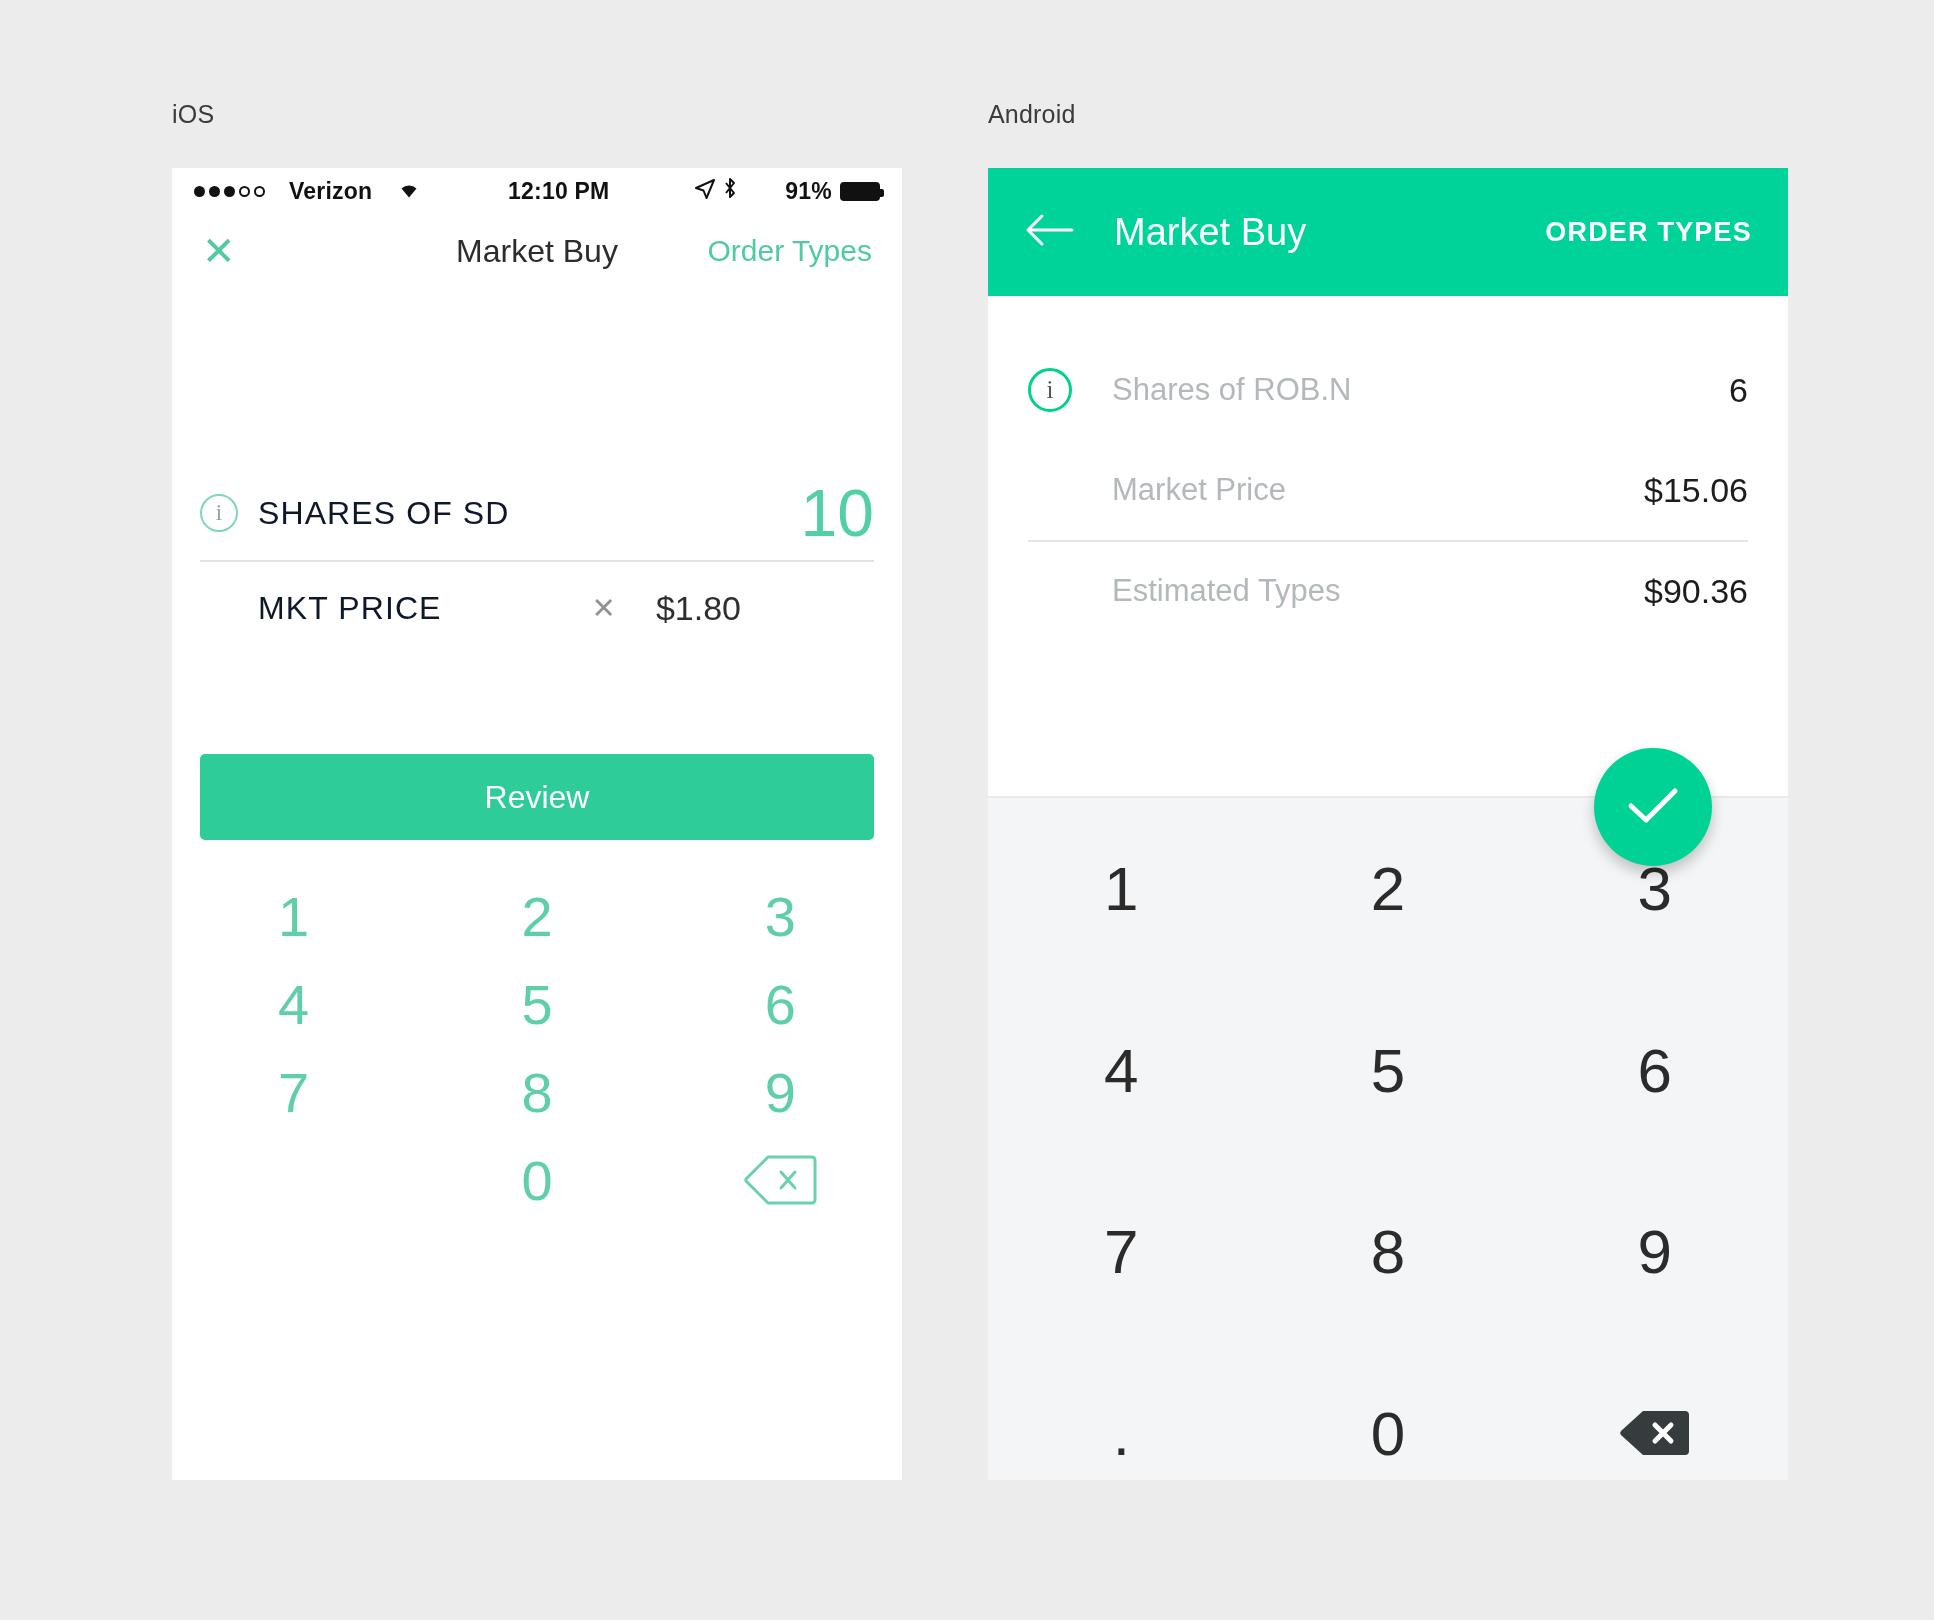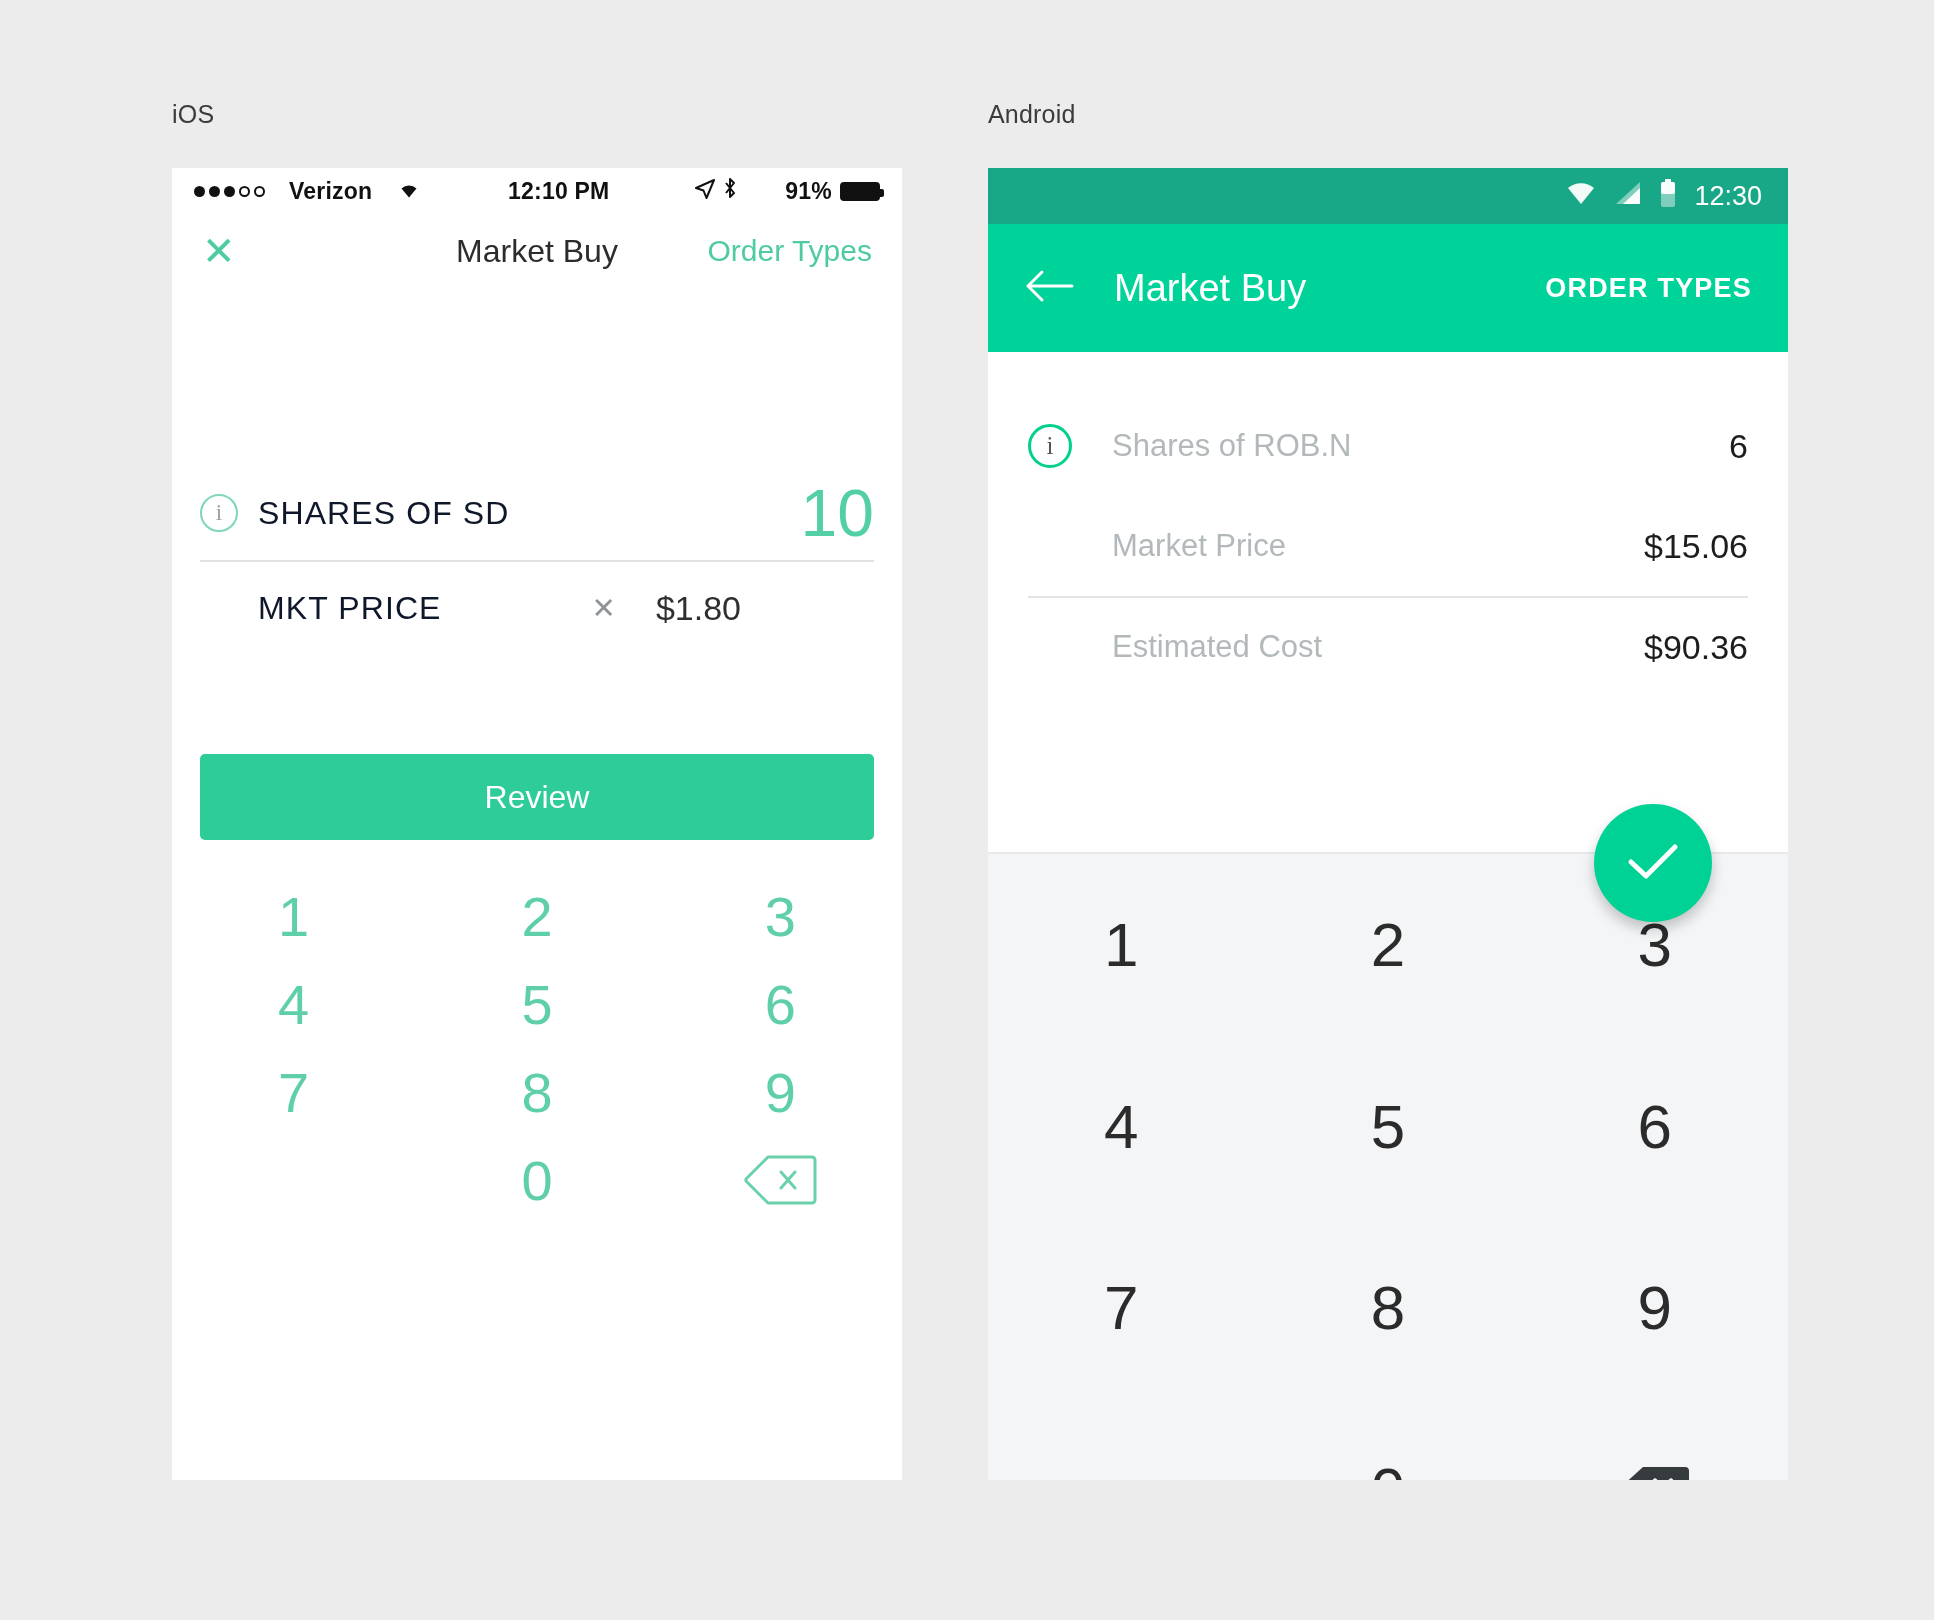--- a/index.html
+++ b/index.html
@@ -272,41 +272,20 @@
         <svg width="74" height="52" viewBox="0 0 74 52">
           <path d="M25 3 H69 a3 3 0 0 1 3 3 V46 a3 3 0 0 1 -3 3 H25 L3 27 a3 3 0 0 1 0 -2 Z" fill="none" stroke="#6ad1ab" stroke-width="3" stroke-linejoin="round"></path>
           <path d="M38 18 L52 34 M52 18 L38 34" stroke="#6ad1ab" stroke-width="3" stroke-linecap="round"></path>
         </svg>
       </button>
     </div>
   </div>
 
   <div class="android-phone">
 
-    <div class="and-statusbar">
-      <span>
-        <svg width="30" height="26" viewBox="0 0 30 26">
-          <path d="M15 24 L2 8 A20 20 0 0 1 28 8 Z" fill="#ffffff" opacity=".95"></path>
-        </svg>
-      </span>
-      <span>
-        <svg width="30" height="26" viewBox="0 0 30 26">
-          <path d="M28 2 L28 24 L4 24 Z" fill="#ffffff" opacity=".45"></path>
-          <path d="M28 8 L28 24 L11 24 Z" fill="#ffffff" opacity=".95"></path>
-        </svg>
-      </span>
-      <span>
-        <svg width="20" height="30" viewBox="0 0 20 30">
-          <rect x="7" y="1" width="6" height="3" fill="#ffffff" opacity=".95"></rect>
-          <rect x="3" y="4" width="14" height="25" rx="2" fill="#ffffff" opacity=".45"></rect>
-          <rect x="3" y="4" width="14" height="12" rx="2" fill="#ffffff" opacity=".95"></rect>
-        </svg>
-      </span>
-      <span>12:30</span>
-    </div>
 
     <div class="and-appbar">
       <button class="and-back">
         <svg width="50" height="34" viewBox="0 0 50 34">
           <path d="M48 17 H4 M18 3 L4 17 L18 31" fill="none" stroke="#ffffff" stroke-width="3" stroke-linecap="round" stroke-linejoin="round"></path>
         </svg>
       </button>
       <div class="and-title">Market Buy</div>
       <button class="and-ordertypes">ORDER TYPES</button>
     </div>
@@ -318,21 +297,21 @@
         <span class="and-label">Shares of ROB.N</span>
         <span class="and-value">6</span>
       </div>
 
       <div class="and-row">
         <span class="and-label pad">Market Price</span>
         <span class="and-value">$15.06</span>
       </div>
 
       <div class="and-row divided">
-        <span class="and-label pad">Estimated Cost</span>
+        <span class="and-label pad">Estimated Types</span>
         <span class="and-value">$90.36</span>
       </div>
 
       <button class="and-fab">
         <span>
           <svg width="56" height="44" viewBox="0 0 56 44">
             <path d="M6 22 L21 36 L50 7" fill="none" stroke="#ffffff" stroke-width="5" stroke-linecap="round" stroke-linejoin="round"></path>
           </svg>
         </span>
       </button>

